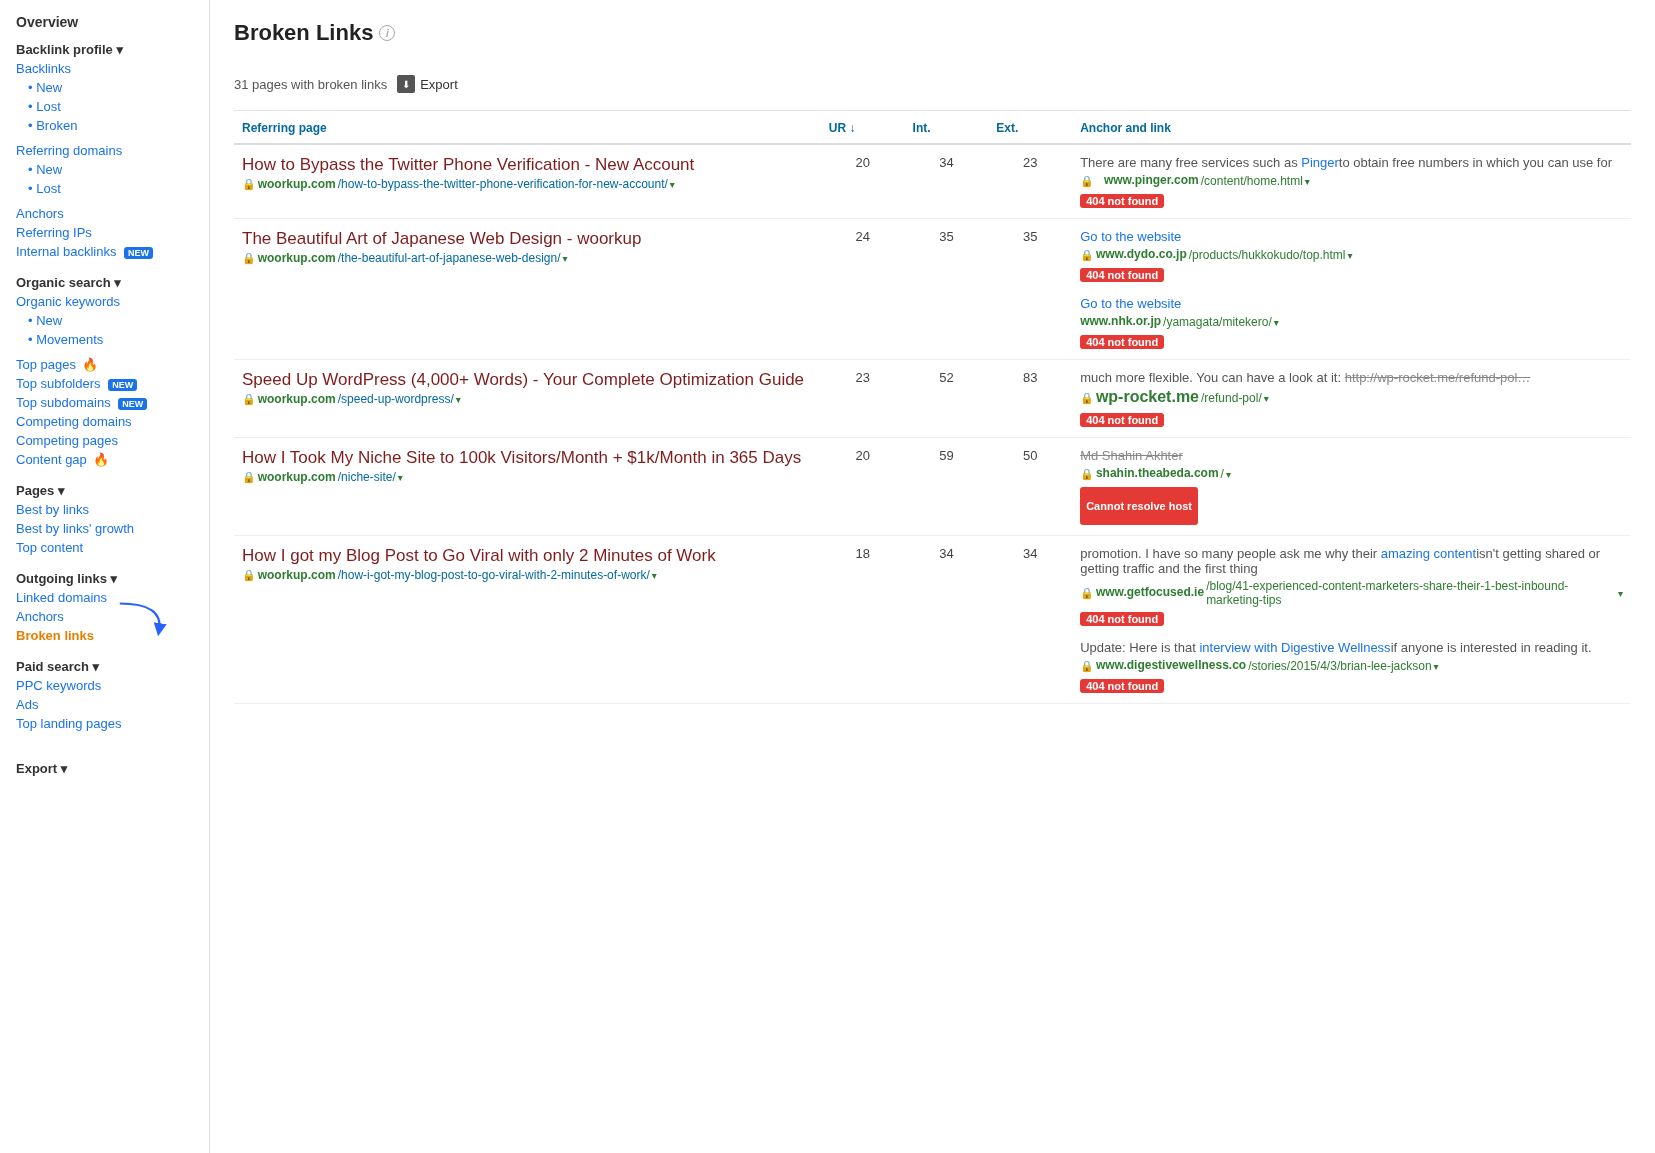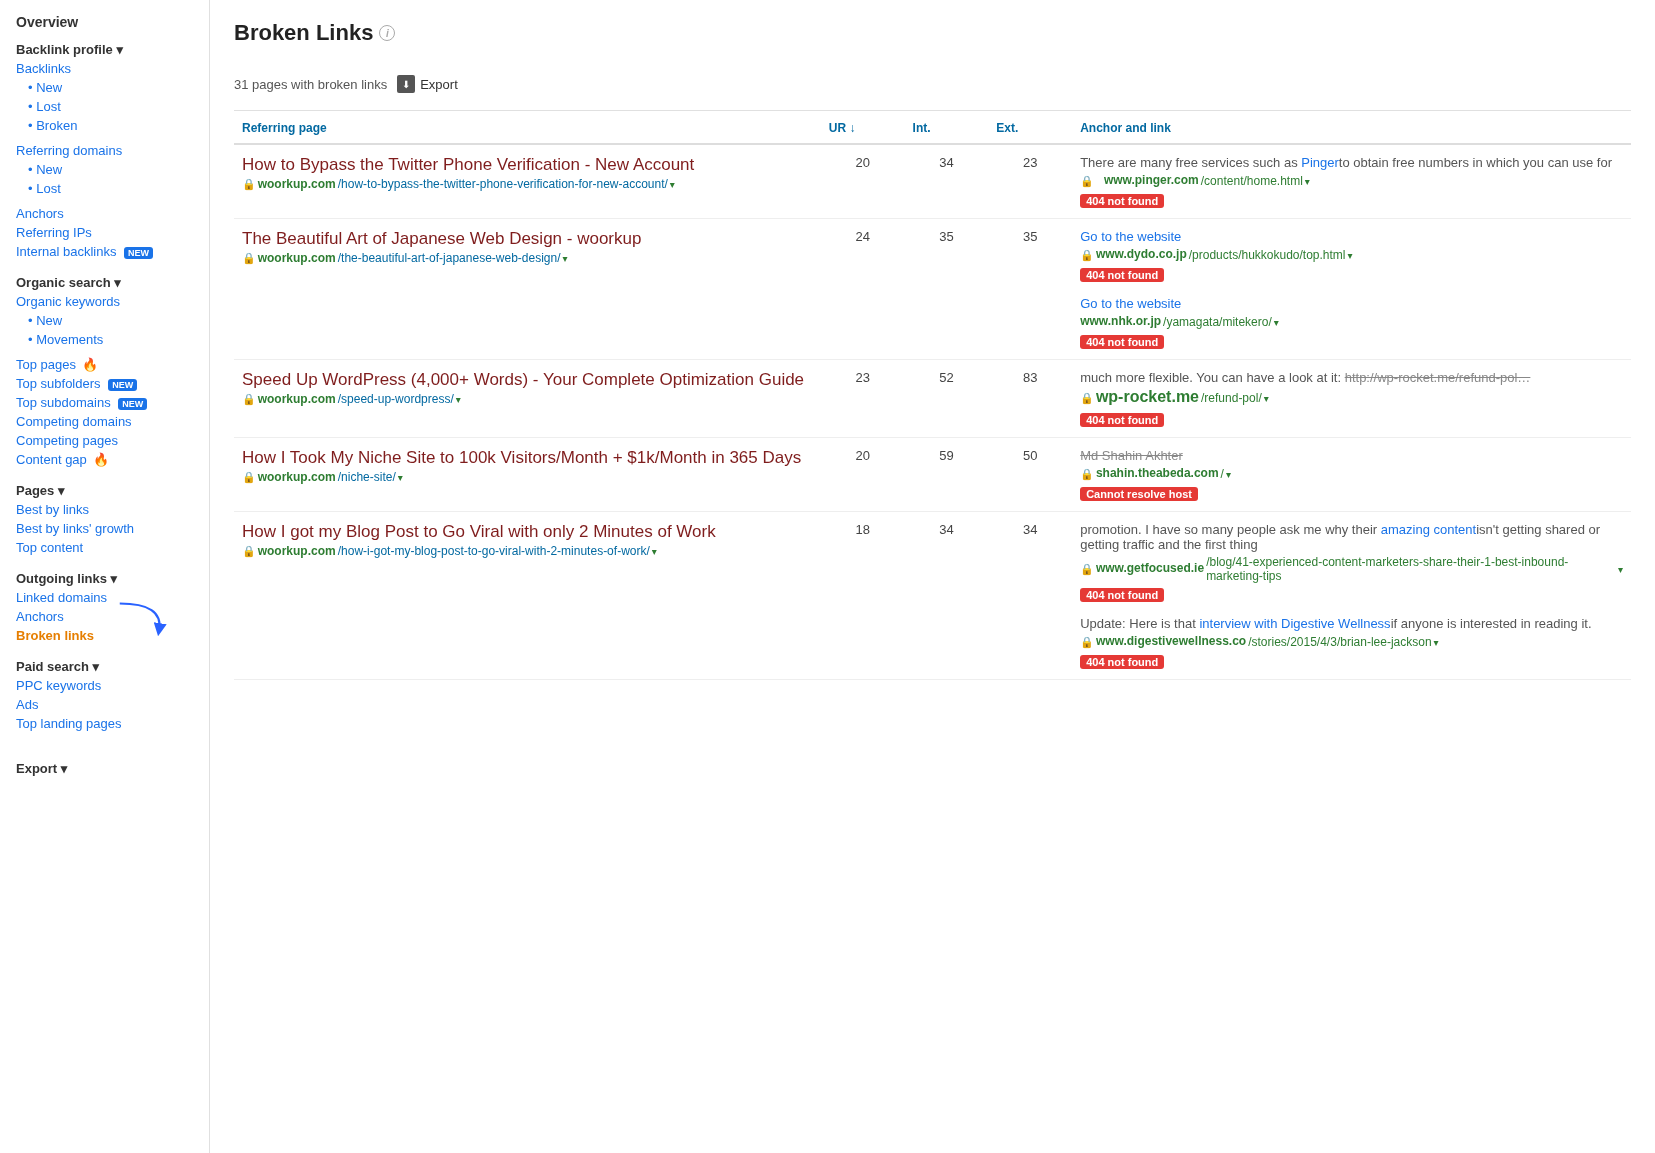--- a/index.html
+++ b/index.html
@@ -214,21 +214,21 @@
       padding: 1px 6px;
       margin-top: 3px;
     }
     .cannot-badge {
       display: inline-block;
       background: #e53935;
       color: #fff;
       font-size: 11px;
       font-weight: 600;
       border-radius: 3px;
-      padding: 1px 6px;
+      padding: 13px 6px;
       margin-top: 3px;
     }
     .strikethrough { text-decoration: line-through; color: #888; }
 
     .anchor-block { margin-bottom: 14px; }
     .anchor-block:last-child { margin-bottom: 0; }
   </style>
 </head>
 <body>
 

